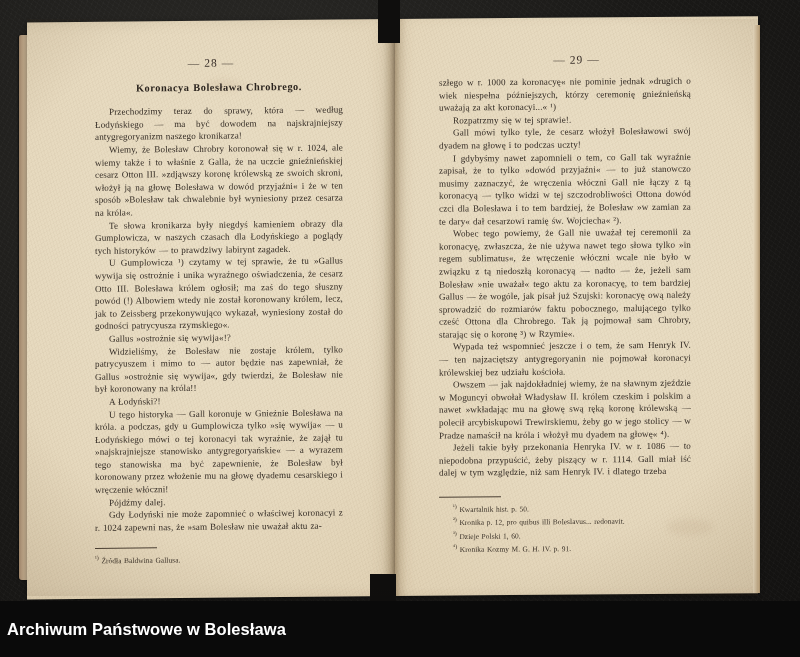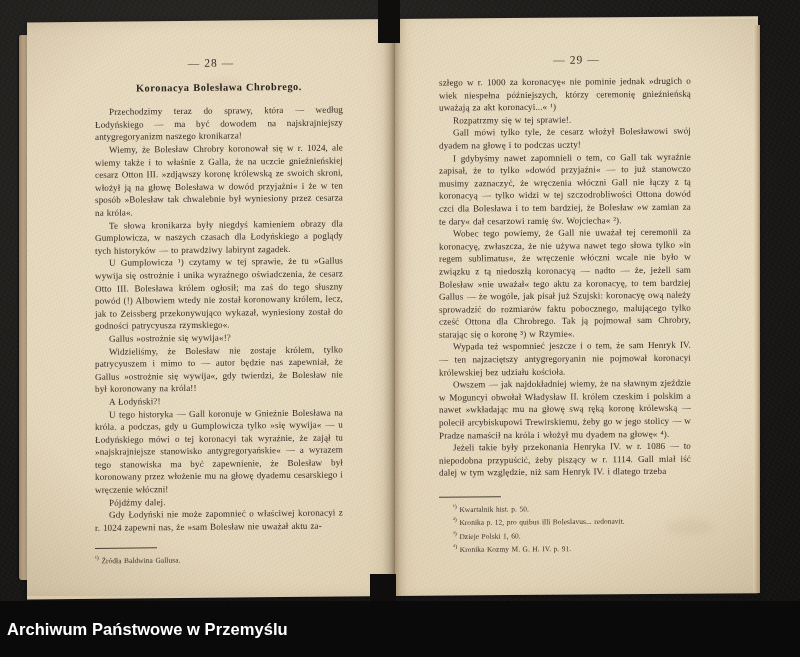--- a/index.html
+++ b/index.html
@@ -331,16 +331,16 @@
       </div>
     </div>
 
     <div class="spine-notch" id="spine-top"></div>
     <div class="spine-notch" id="spine-bot"></div>
 
     <div id="book-vignette"></div>
   </div>
 
   <div id="watermark-bar">
-    <span id="watermark-text">Archiwum Państwowe w Przemyślu</span>
+    <span id="watermark-text">Archiwum Państwowe w Bolesława</span>
   </div>
 
 </div>
 
 </body></html>

